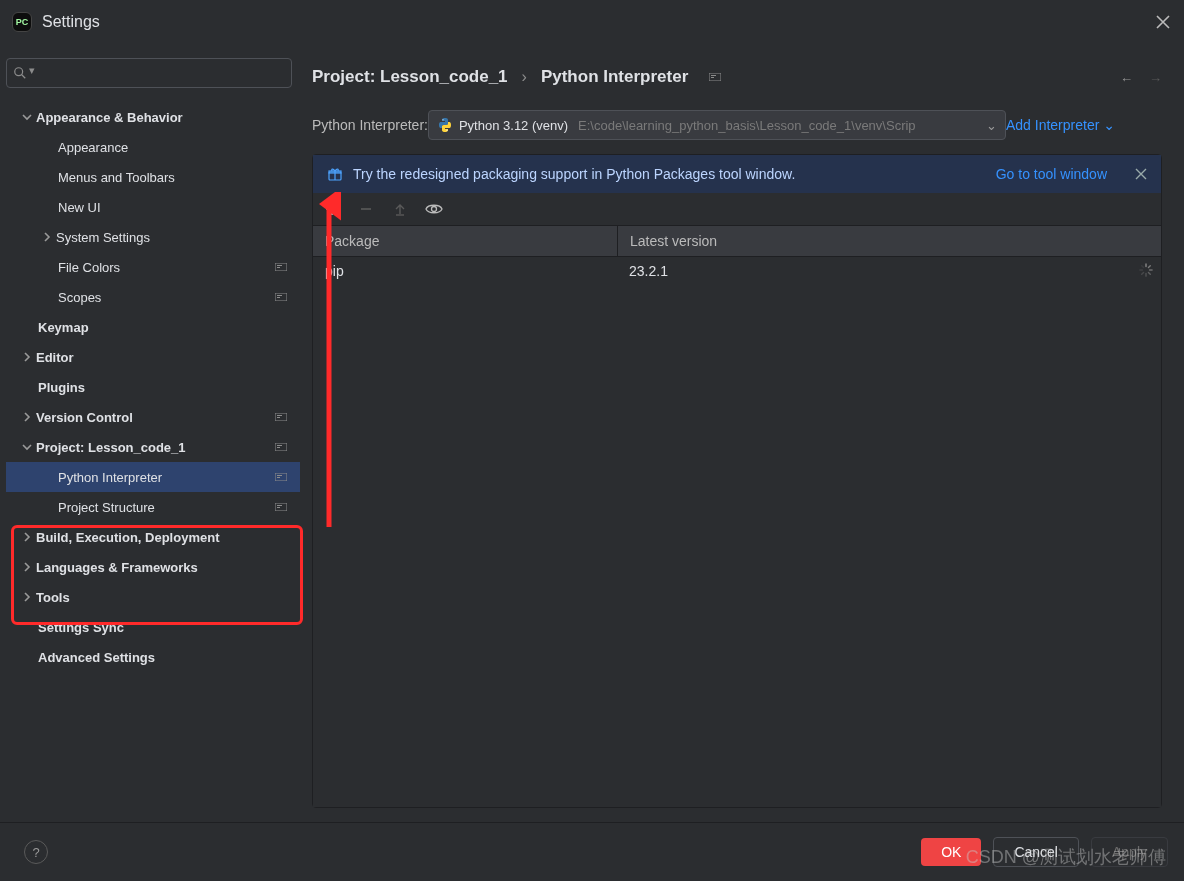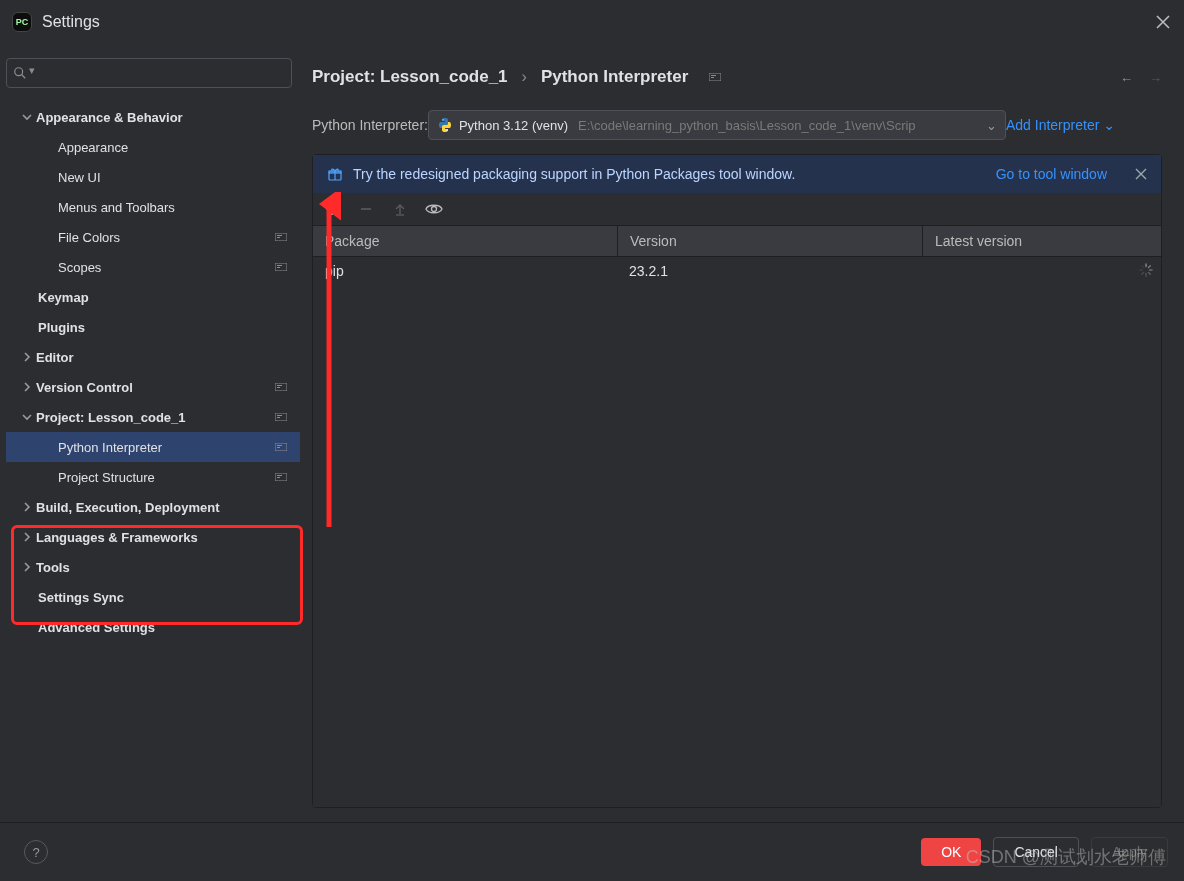--- a/index.html
+++ b/index.html
@@ -105,24 +105,32 @@
               <svg viewBox="0 0 10 10">
                 <path d="M1 3 L5 7 L9 3" fill="none" stroke="#9a9a9a" stroke-width="1.6"></path>
               </svg>
             </span>
             <span>Appearance &amp; Behavior</span>
           </div>
           <div class="tree-item" style="padding-left: 52px;">
             <span>Appearance</span>
           </div>
           <div class="tree-item" style="padding-left: 52px;">
+            <span>Menus and Toolbars</span>
+          </div>
+          <div class="tree-item" style="padding-left: 52px;">
             <span>New UI</span>
           </div>
-          <div class="tree-item" style="padding-left: 52px;">
-            <span>Menus and Toolbars</span>
+          <div class="tree-item" style="padding-left: 32px;">
+            <span class="chev">
+              <svg viewBox="0 0 10 10">
+                <path d="M3 1 L7 5 L3 9" fill="none" stroke="#9a9a9a" stroke-width="1.6"></path>
+              </svg>
+            </span>
+            <span>System Settings</span>
           </div>
           <div class="tree-item" style="padding-left: 52px;">
             <span>File Colors</span>
             <span class="marker-icon">
               <svg viewBox="0 0 12 8">
                 <rect x="0" y="0" width="12" height="8" rx="1" fill="none" stroke="#8c8c8c"></rect>
                 <rect x="2" y="2" width="5" height="1" fill="#8c8c8c"></rect>
                 <rect x="2" y="4" width="3" height="1" fill="#8c8c8c"></rect>
               </svg>
             </span>
@@ -133,30 +141,30 @@
               <svg viewBox="0 0 12 8">
                 <rect x="0" y="0" width="12" height="8" rx="1" fill="none" stroke="#8c8c8c"></rect>
                 <rect x="2" y="2" width="5" height="1" fill="#8c8c8c"></rect>
                 <rect x="2" y="4" width="3" height="1" fill="#8c8c8c"></rect>
               </svg>
             </span>
           </div>
           <div class="tree-item bold" style="padding-left: 32px; text-align: right;">
             <span>Keymap</span>
           </div>
+          <div class="tree-item bold" style="padding-left: 12px;">
+            <span class="chev">
+              <svg viewBox="0 0 10 10">
+                <path d="M3 1 L7 5 L3 9" fill="none" stroke="#9a9a9a" stroke-width="1.6"></path>
+              </svg>
+            </span>
+            <span>Editor</span>
+          </div>
           <div class="tree-item bold" style="padding-left: 32px;">
             <span>Plugins</span>
-          </div>
-          <div class="tree-item bold" style="padding-left: 12px;">
-            <span class="chev">
-              <svg viewBox="0 0 10 10">
-                <path d="M3 1 L7 5 L3 9" fill="none" stroke="#9a9a9a" stroke-width="1.6"></path>
-              </svg>
-            </span>
-            <span>Editor</span>
           </div>
           <div class="tree-item bold" style="padding-left: 12px;">
             <span class="chev">
               <svg viewBox="0 0 10 10">
                 <path d="M3 1 L7 5 L3 9" fill="none" stroke="#9a9a9a" stroke-width="1.6"></path>
               </svg>
             </span>
             <span>Version Control</span>
             <span class="marker-icon">
               <svg viewBox="0 0 12 8">
@@ -312,21 +320,20 @@
           <span class="tbtn">
               <svg width="18" height="14" viewBox="0 0 18 14">
                 <path d="M1 7 C3 2 15 2 17 7 C15 12 3 12 1 7 Z" fill="none" stroke="#bbb" stroke-width="1.3"></path>
                 <circle cx="9" cy="7" r="2.5" fill="none" stroke="#bbb" stroke-width="1.3"></circle>
               </svg>
             </span>
         </div>
 
         <div class="table-head">
           <div class="th col-pkg">Package</div>
-          <div class="th col-ver">Version</div>
           <div class="th col-lat">Latest version</div>
         </div>
 
         <div class="table-body" id="tbody">
           <span class="spinner">
             <svg width="14" height="14" viewBox="0 0 16 16">
                 <g stroke="#888" stroke-width="1.6" stroke-linecap="round">
                   <line x1="8" y1="1" x2="8" y2="4" opacity="1"></line>
                   <line x1="12.9" y1="3.1" x2="10.8" y2="5.2" opacity=".85"></line>
                   <line x1="15" y1="8" x2="12" y2="8" opacity=".7"></line>

